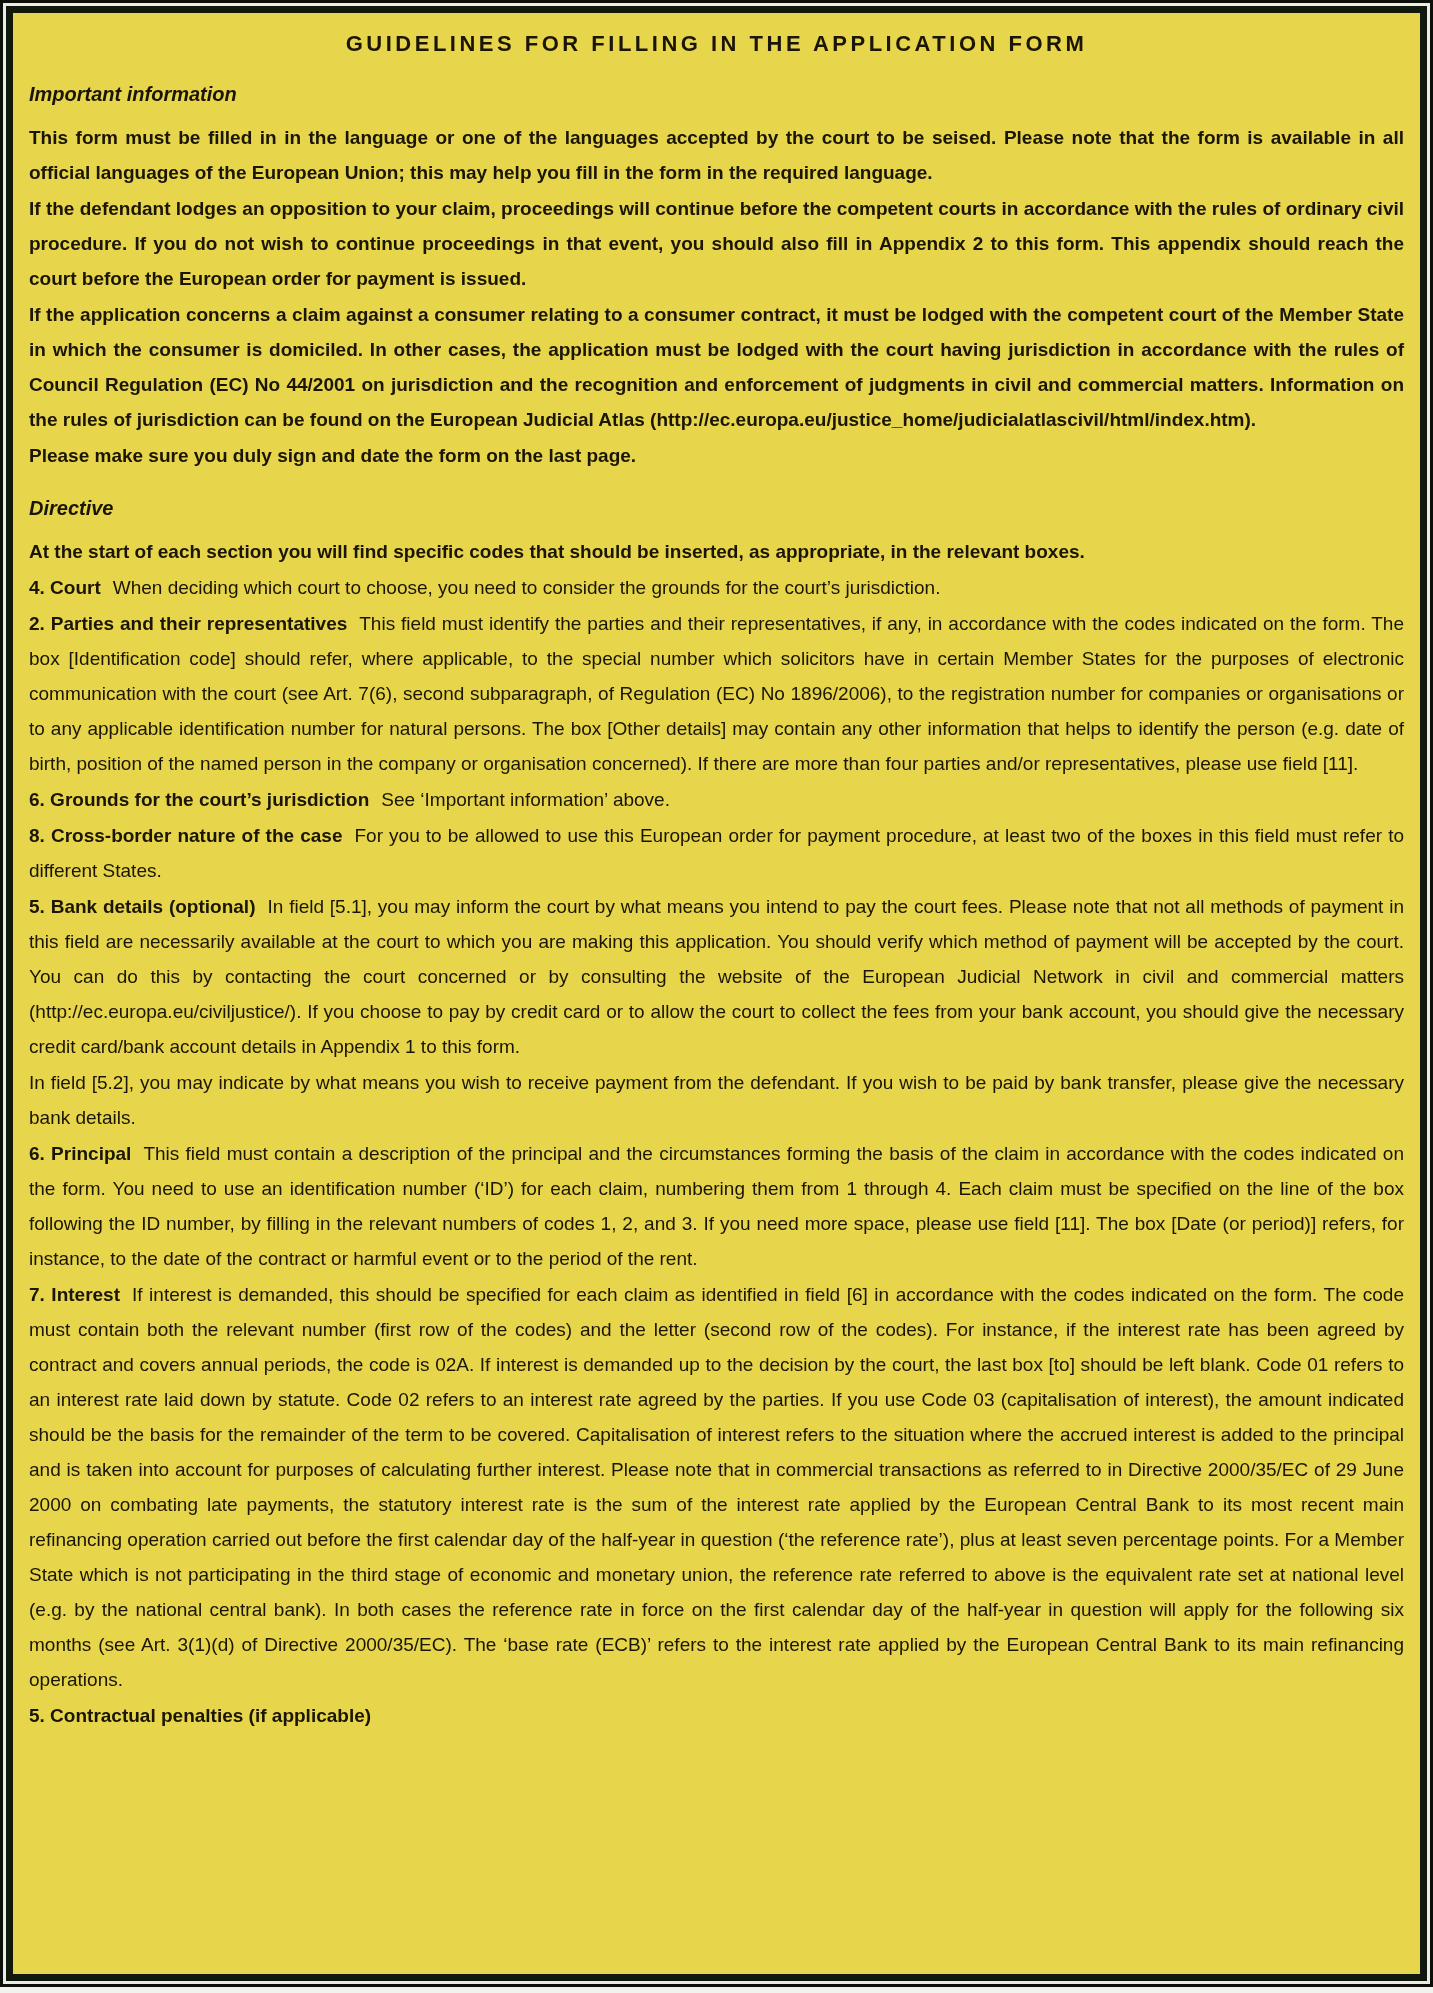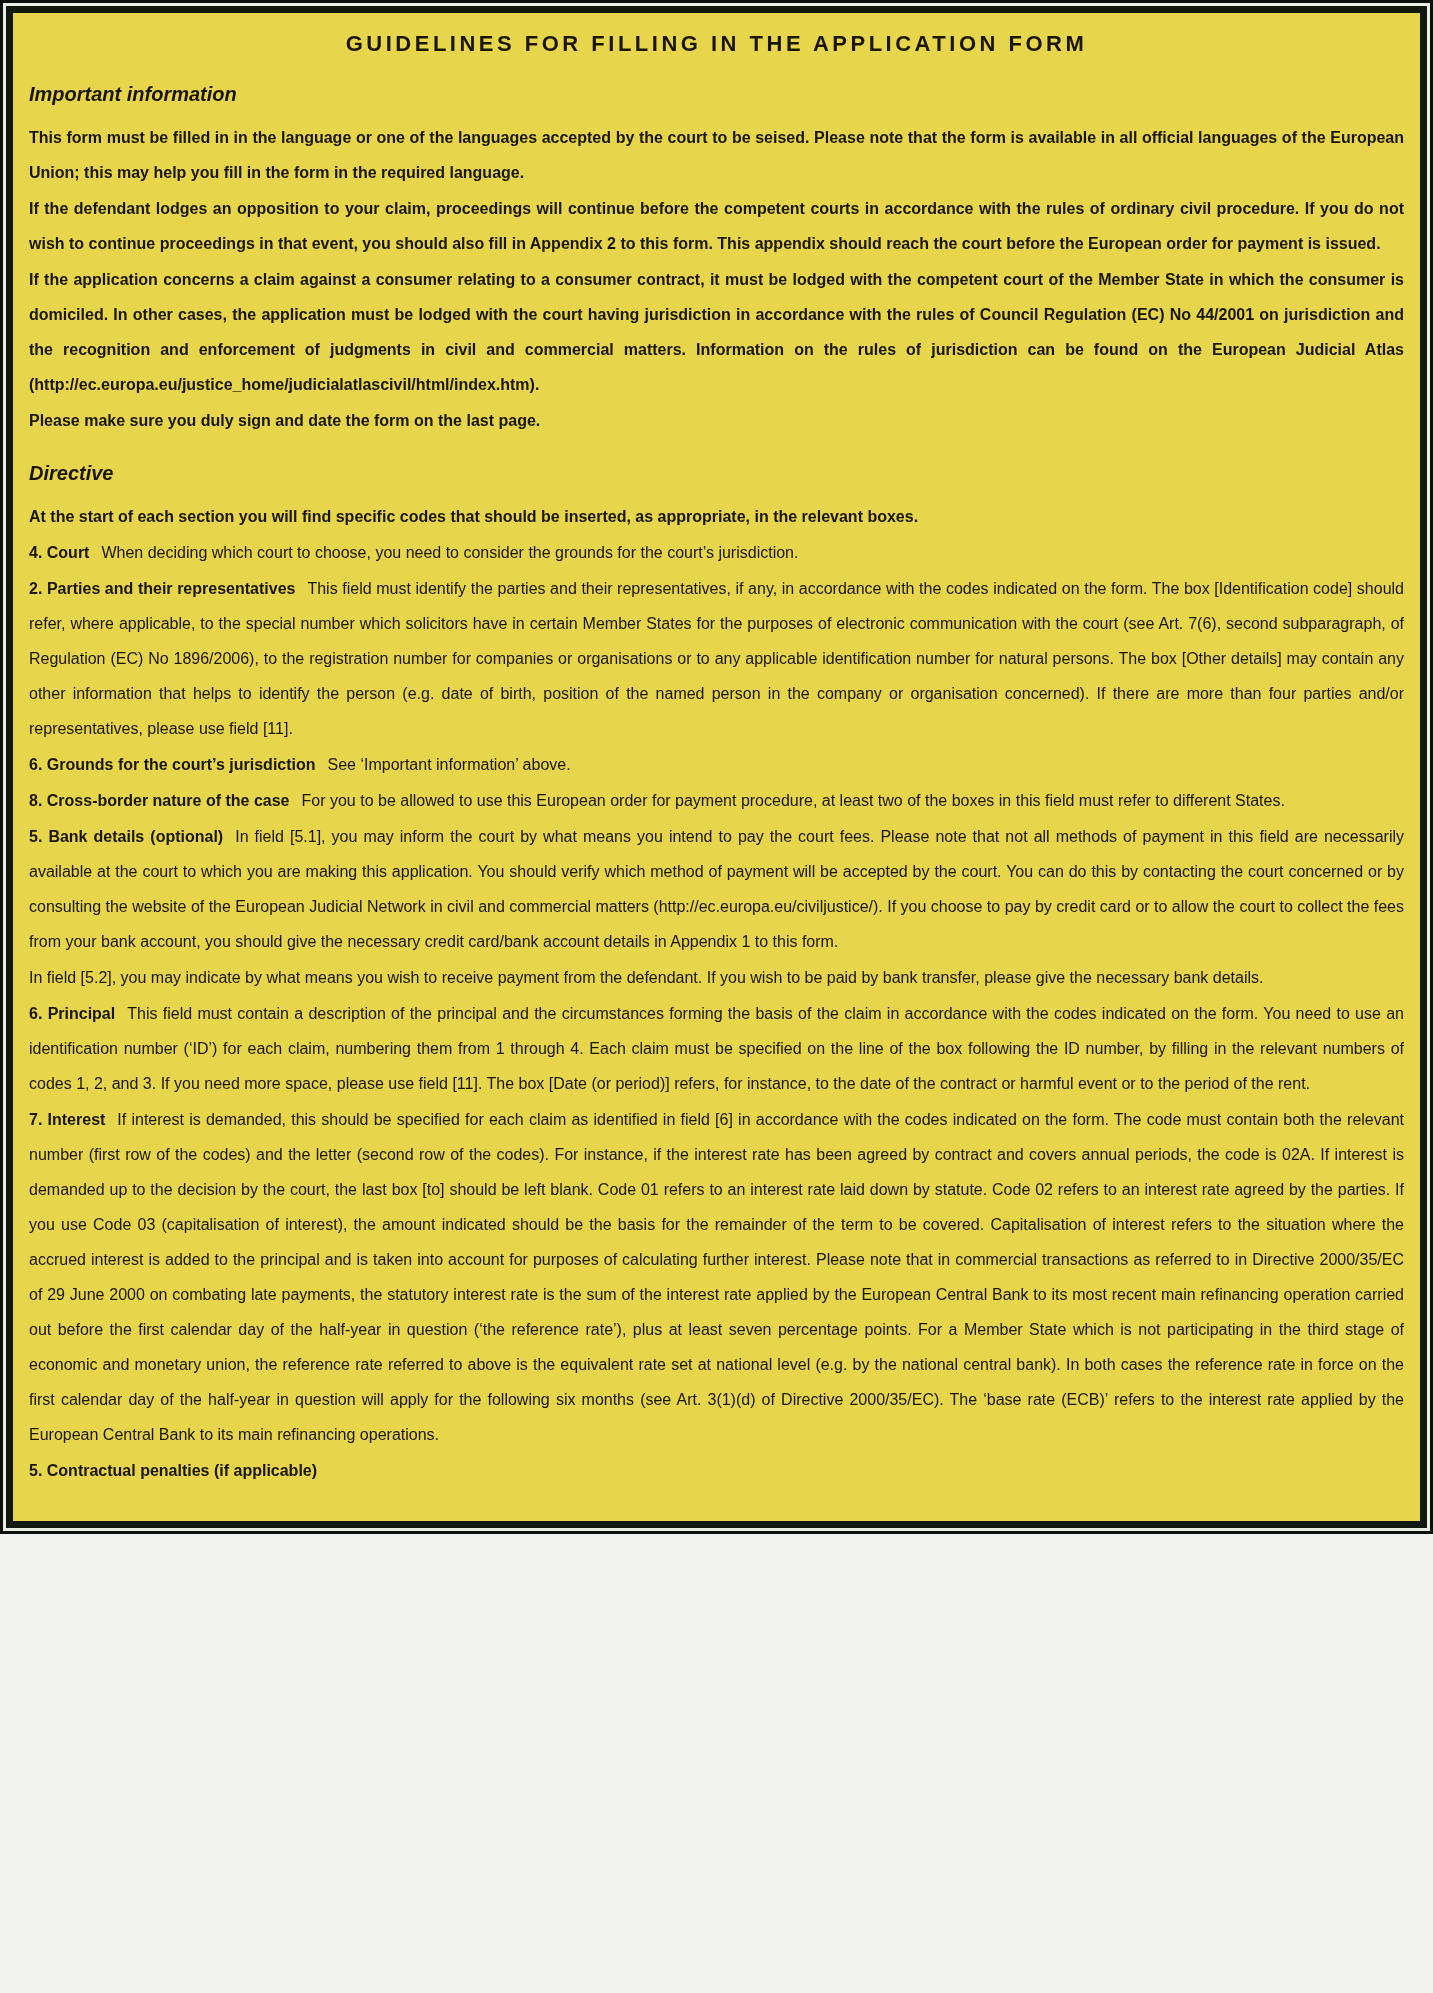--- a/index.html
+++ b/index.html
@@ -12,21 +12,21 @@
   }
   *{box-sizing:border-box;}
   html,body{margin:0;padding:0;}
   body{
     width:1433px;height:1993px;
     background:var(--page-bg);
     font-family:"Liberation Sans","DejaVu Sans",sans-serif;
     color:var(--ink);
   }
   .outer{
-    width:1433px;height:1534px;
+    width:1433px;height:1987px;
     border:3px solid var(--outer-black);
     background:var(--frame-light);
     padding:3px;
   }
   .inner{
     width:100%;height:100%;
     border:7px solid var(--frame-dark);
     background:var(--paper);
     padding:8px 16px 10px 16px;
     overflow:hidden;
@@ -40,21 +40,21 @@
     color:var(--ink);
   }
   h2{
     font-size:20px;
     font-weight:bold;
     margin:24px 0 14px 0;
     color:var(--ink);
     font-style:italic;
   }
   p{
-    font-size:16px;
+    font-size:19px;
     line-height:35px;
     text-align:justify;
     margin:1px 0;
     color:var(--ink);
   }
   p.b{font-weight:bold;}
   .lead{font-weight:bold;margin-right:12px;}
 </style>
 </head>
 <body>

